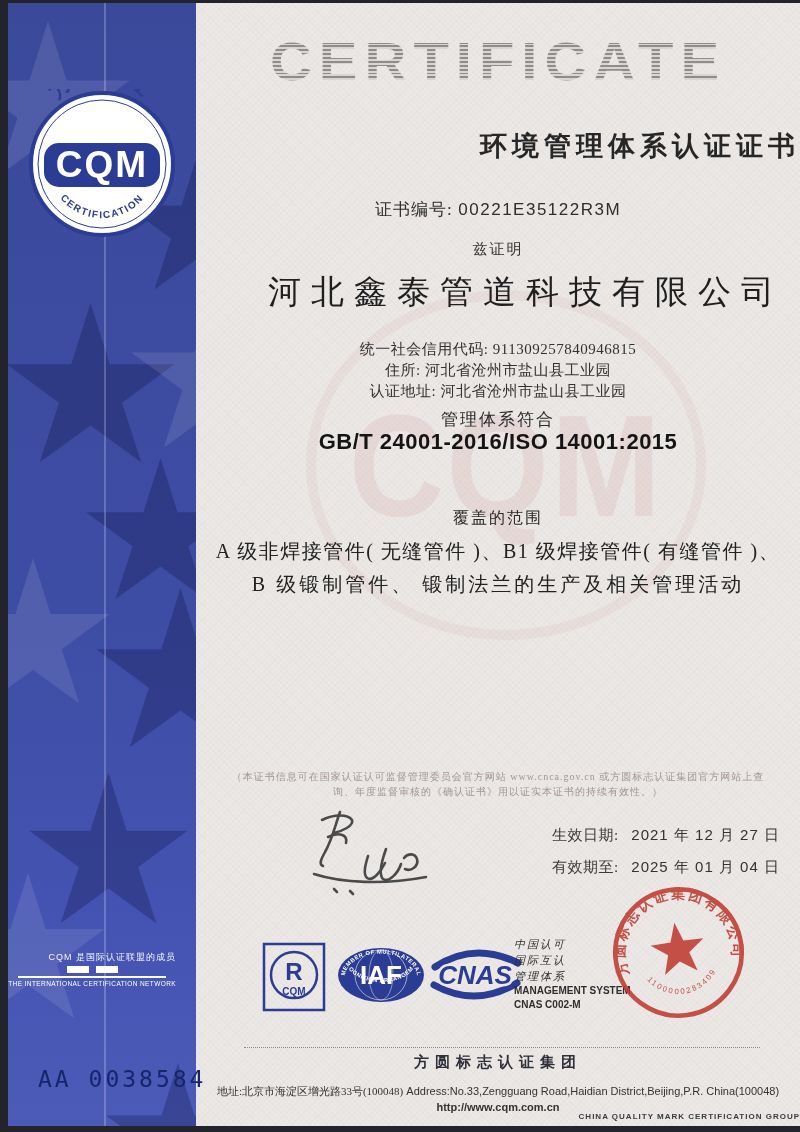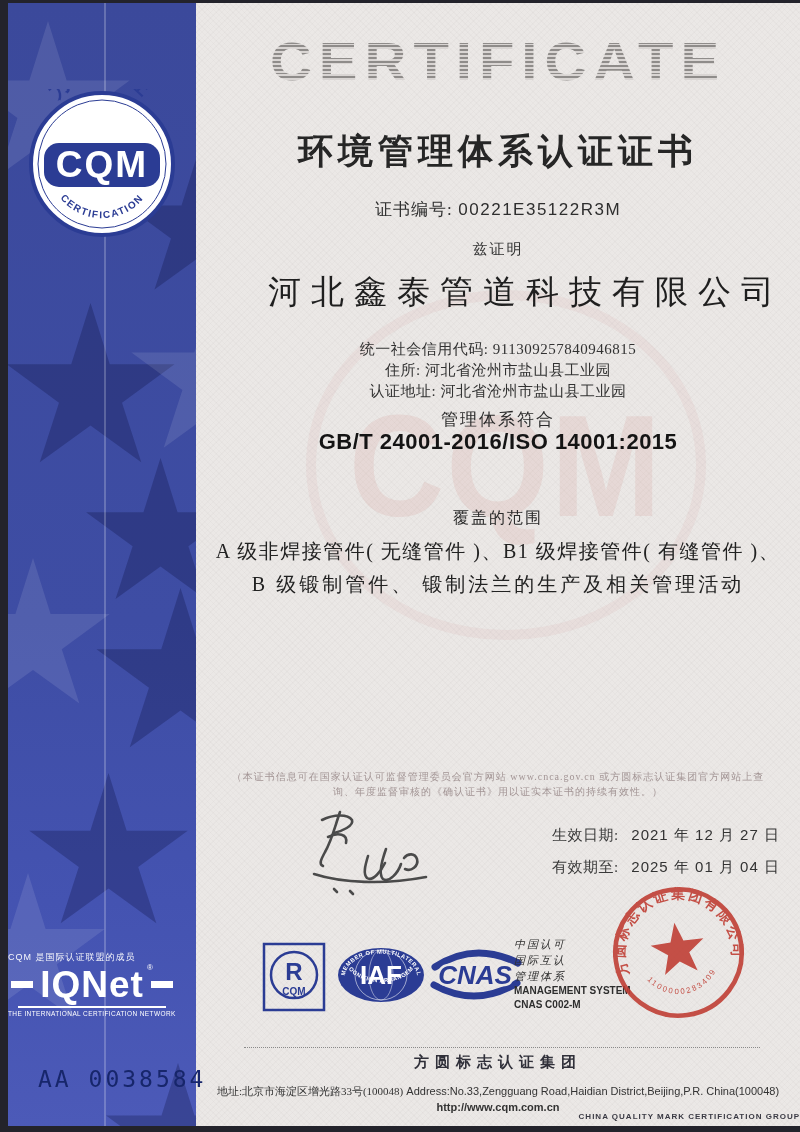--- a/index.html
+++ b/index.html
@@ -23,21 +23,21 @@
     background:linear-gradient(180deg,#3b499b 0%, #3e4da4 55%, #4453b1 80%, #4c5ab8 100%);
     overflow:hidden;
   }
   .fold { position:absolute; left:96px; top:0; width:2px; height:100%; background:rgba(255,255,255,.22); }
   .star { position:absolute; clip-path:polygon(50% 0%,61% 35%,98% 35%,68% 57%,79% 91%,50% 70%,21% 91%,32% 57%,2% 35%,39% 35%); }
   .star.dark { background:rgba(10,16,60,.28); }
   .star.lite { background:rgba(255,255,255,.10); }
 
   .cqm-logo { position:absolute; left:19px; top:86px; }
 
-  .iqnet { position:absolute; left:0; top:948px; width:168px; text-align:left; color:#fff; }
+  .iqnet { position:absolute; left:0; top:948px; width:168px; text-align:right; color:#fff; }
   .iqnet-member { font-size:9px; letter-spacing:1px; opacity:.95; }
   .iqnet-row { display:flex; align-items:center; justify-content:center; gap:7px; margin-top:2px; }
   .iqnet-dash { width:22px; height:7px; background:#fff; }
   .iqnet-word { font-size:37px; font-weight:bold; letter-spacing:1px; line-height:1; position:relative; }
   .iqnet-reg { position:absolute; top:-2px; right:-10px; font-size:8px; font-weight:normal; }
   .iqnet-divider { width:148px; height:2px; background:#fff; margin:3px auto 2px; }
   .iqnet-tagline { font-size:6.5px; letter-spacing:.4px; }
   .serial { position:absolute; left:38px; top:1066px; font-family:"DejaVu Sans Mono", monospace;
             font-size:23px; color:#17266b; letter-spacing:3px; z-index:4; }
 
@@ -45,21 +45,21 @@
   .main { position:absolute; left:196px; top:0; width:604px; height:1132px; z-index:2; }
   .ctr { position:absolute; left:0; width:604px; text-align:center; }
 
   .banner {
     top:30px; font-weight:bold; font-size:58px; letter-spacing:7px;
     transform:scaleY(.92); transform-origin:top;
     background:repeating-linear-gradient(180deg,#8f8c8a 0 2.1px,#d9d5d3 2.1px 4.2px);
     -webkit-background-clip:text; background-clip:text; color:transparent;
   }
   .cjk { font-family:"Liberation Serif","DejaVu Serif", serif; }
-  .title { top:128px; font-size:35px; letter-spacing:5px; color:#262626; font-weight:600; }
+  .title { top:128px; font-size:27px; letter-spacing:5px; color:#262626; font-weight:600;text-align:right; }
   .certno { top:198px; font-size:17px; color:#2e2e2e; letter-spacing:1px; }
   .certno .num { font-family:"Liberation Sans", sans-serif; font-size:17px; letter-spacing:1.5px; }
   .hereby { top:240px; font-size:15px; color:#333; letter-spacing:2px; }
   .company { top:270px; font-size:33px; color:#1f1f1f; letter-spacing:10px; font-weight:500;margin-left:28px; }
   .info1 { top:340px; font-size:15px; color:#323232; letter-spacing:.5px; }
   .info2 { top:361px; font-size:15px; color:#323232; letter-spacing:.5px; }
   .info3 { top:382px; font-size:15px; color:#323232; letter-spacing:.5px; }
   .conform { top:408px; font-size:17px; color:#2a2a2a; letter-spacing:2px; }
   .standard { top:429px; font-size:22px; color:#141414; font-weight:bold; letter-spacing:.5px; }
   .scopelbl { top:508px; font-size:16px; color:#2a2a2a; letter-spacing:2px; }
@@ -129,21 +129,20 @@
       <text x="75" y="88" text-anchor="middle" font-size="37" font-weight="bold" fill="#ffffff" letter-spacing="2" font-family="Liberation Sans, sans-serif">CQM</text>
       <text font-size="10" font-weight="bold" fill="#2b3c94" letter-spacing="1.5" font-family="Liberation Sans, sans-serif">
         <textPath href="#cqmBot" startOffset="50%" text-anchor="middle">CERTIFICATION</textPath>
       </text>
     </svg>
 
     <div class="iqnet">
       <div class="iqnet-member">CQM 是国际认证联盟的成员</div>
       <div class="iqnet-row">
         <div class="iqnet-dash"></div>
-        <div class="iqnet-word"><span>IQNet</span><span class="iqnet-reg">®</span></div>
         <div class="iqnet-dash"></div>
       </div>
       <div class="iqnet-divider"></div>
       <div class="iqnet-tagline">THE INTERNATIONAL CERTIFICATION NETWORK</div>
     </div>
   </div>
   <div class="serial">AA 0038584</div>
 
   <div class="main">
     <div class="watermark">

